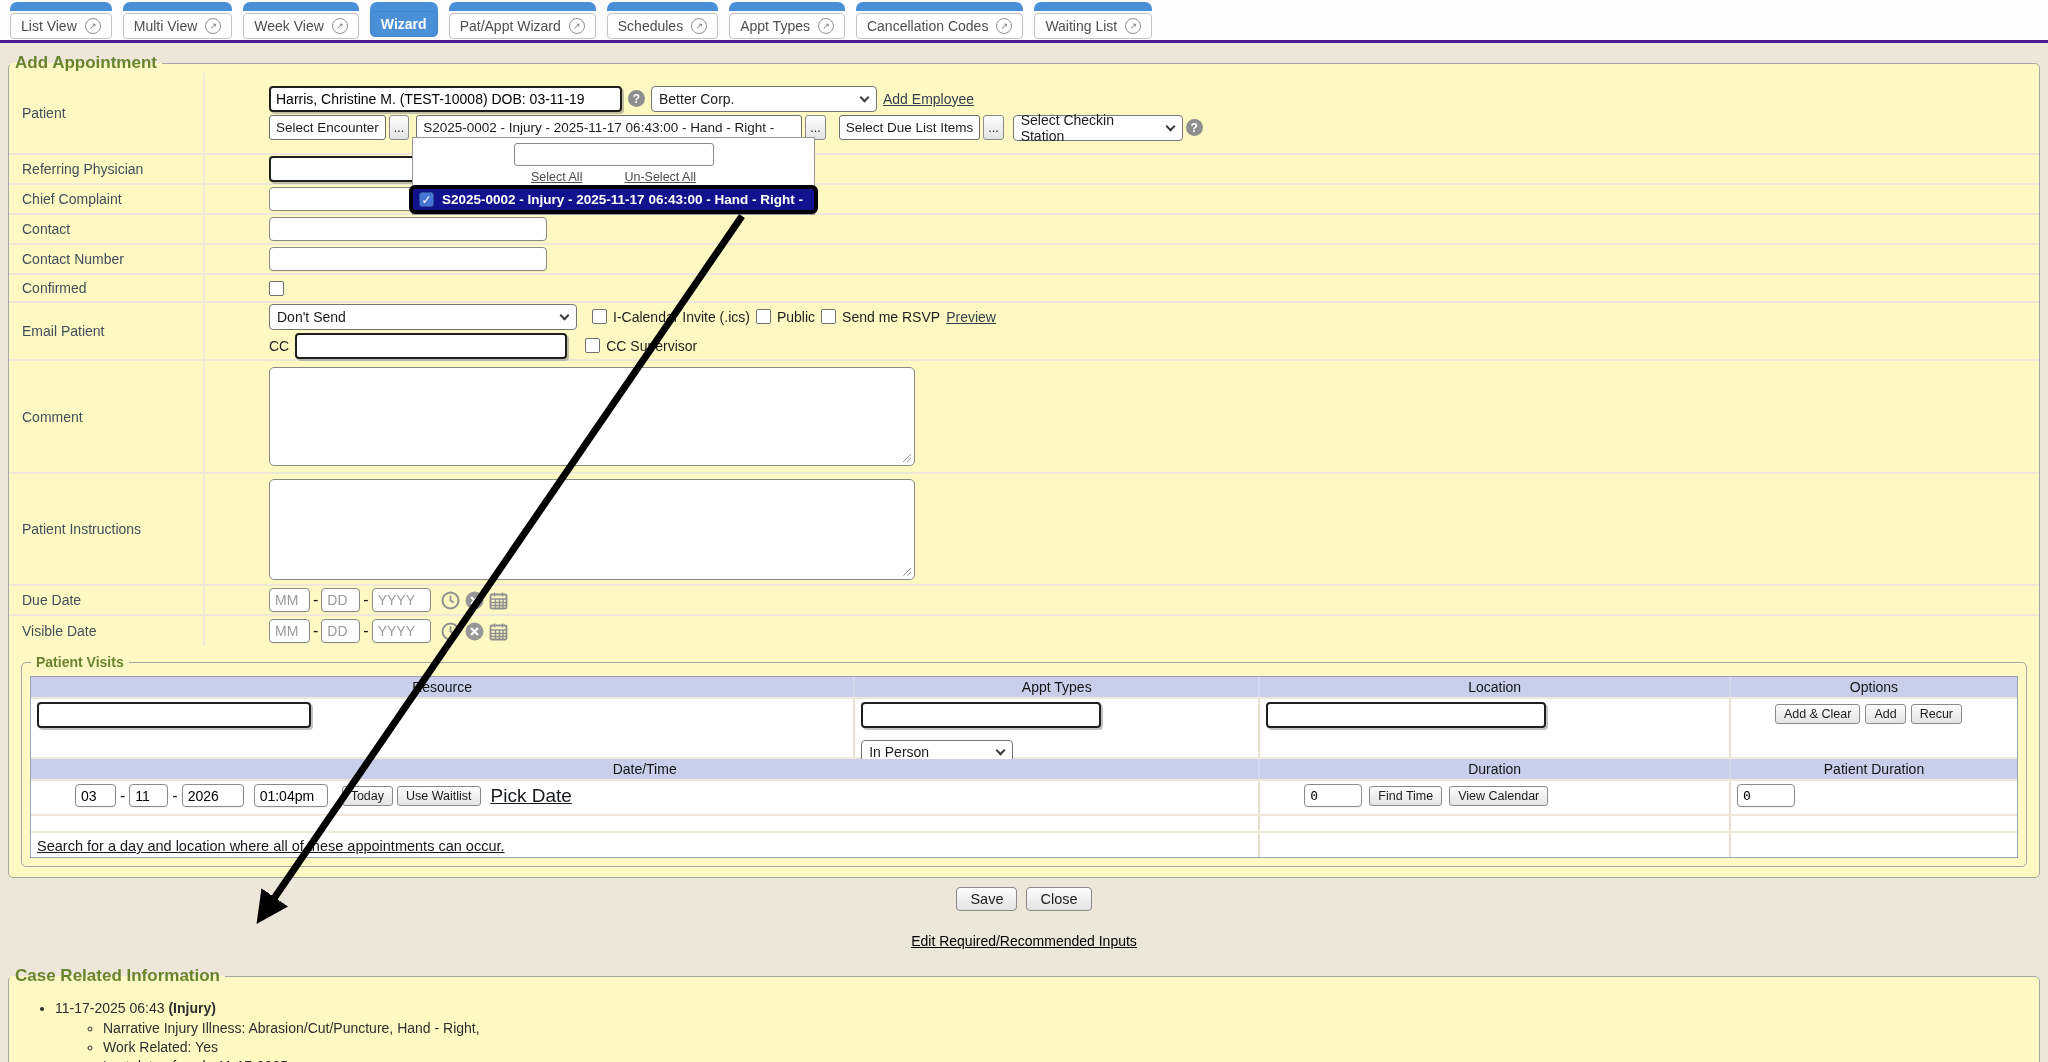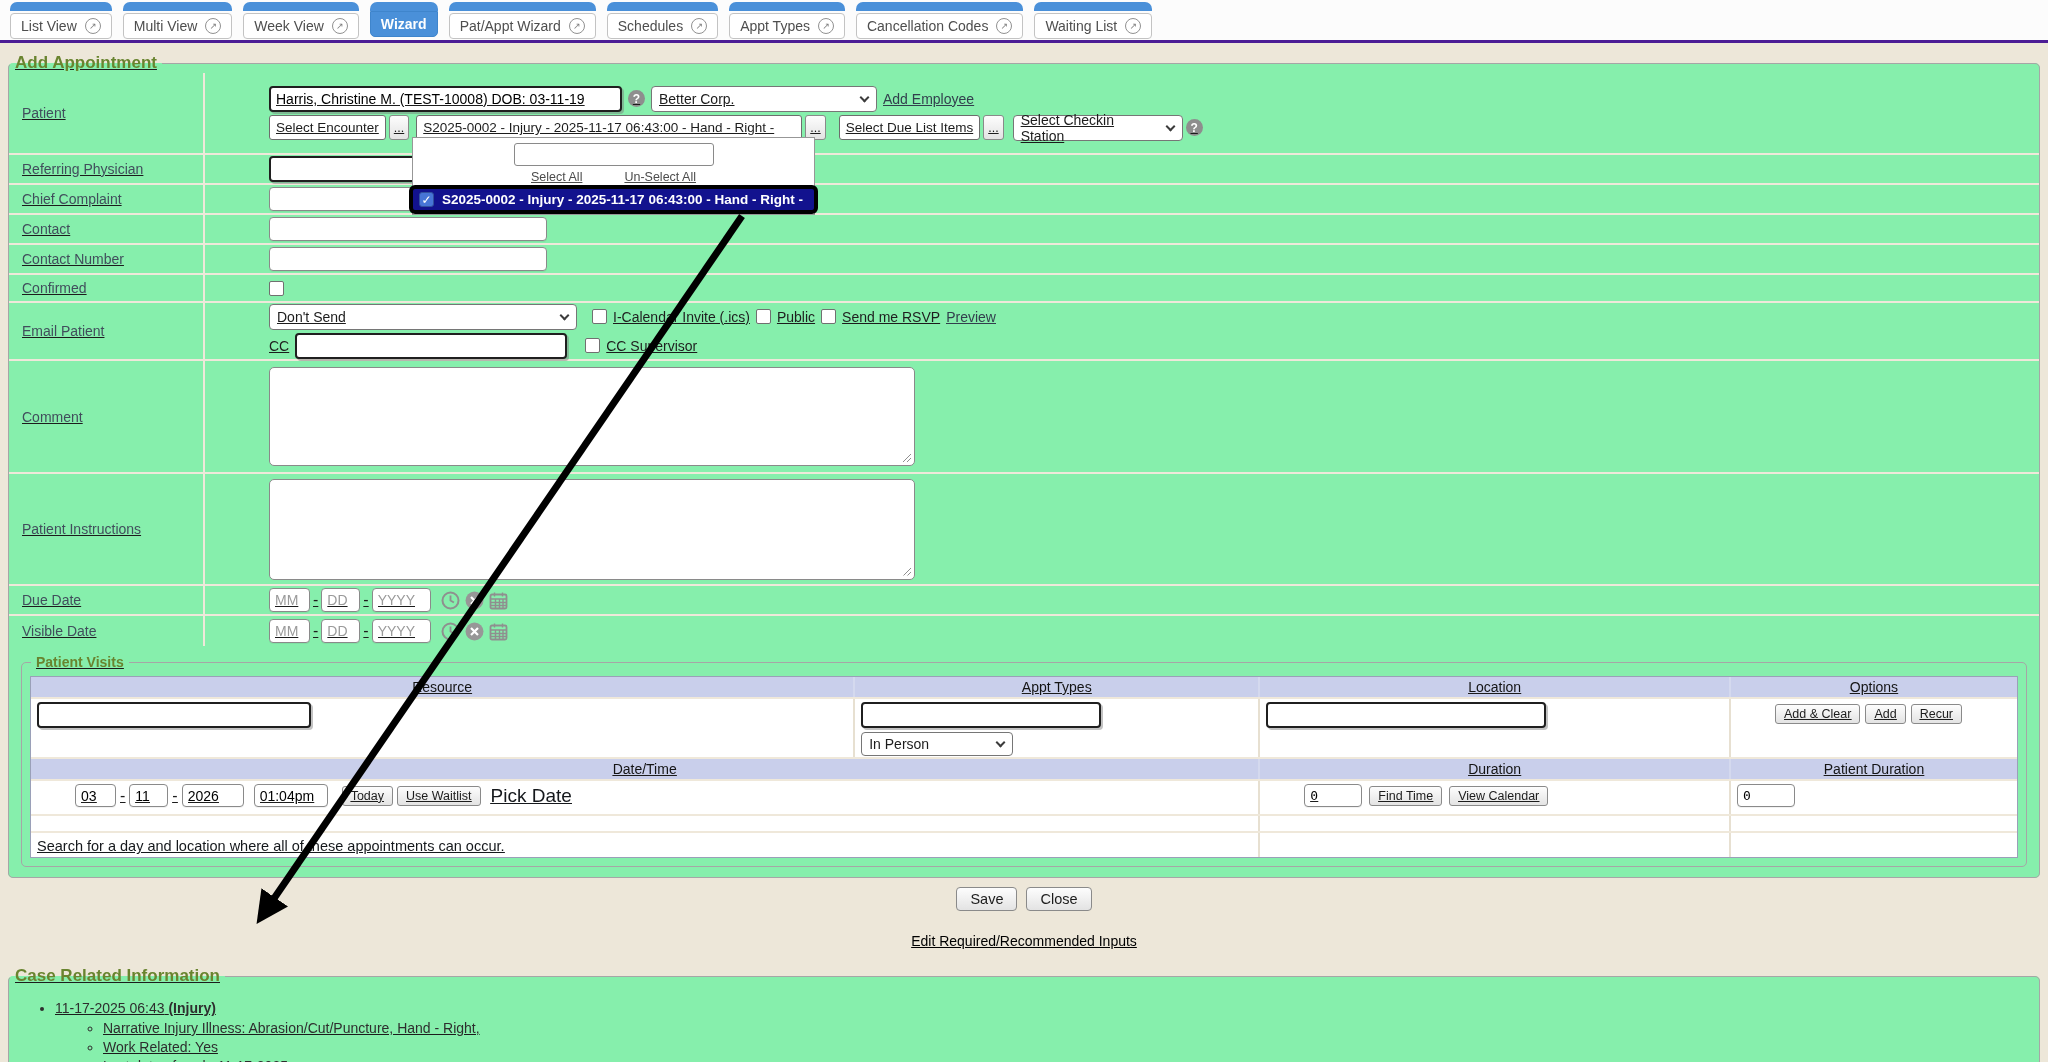--- a/index.html
+++ b/index.html
@@ -13,21 +13,21 @@
             display:flex; align-items:flex-start; gap:11px; padding:2px 0 0 10px; }
   .tab { display:flex; flex-direction:column; cursor:pointer; }
   .tab-cap { height:9px; background:#4a90d9; border-radius:7px 7px 0 0; margin-bottom:2px; }
   .tab-body { height:26px; background:#fff; border:1px solid #c3c3c3; border-radius:4px;
               display:flex; align-items:center; gap:8px; padding:0 10px; font-size:14px; color:#4e4e4e; white-space:nowrap; }
   .tab.active .tab-cap { margin-bottom:0; border-radius:7px 7px 0 0; }
   .tab.active .tab-body { background:#4a90d9; border-color:#3f85cc; color:#fff; font-weight:bold; border-radius:0 0 5px 5px; }
   .ext-icon { width:16px; height:16px; border:1px solid #919191; border-radius:50%; color:#7e7e7e;
               font-size:9px; line-height:1; display:flex; align-items:center; justify-content:center; flex:none; }
   
-  fieldset { border:1px solid #a6a6a6; border-radius:5px; background:#86efac; padding:0;text-decoration:underline; }
+  fieldset { border:1px solid #a6a6a6; border-radius:5px; background:#fef9c3; padding:0; }
   .main-fs { margin:10px 8px 0; padding-bottom:0; }
   legend { color:#69842f; font-weight:bold; padding:0 5px; margin-left:1px; }
   .legend-big { font-size:17px; }
   .legend-small { font-size:14px; }
   
   .frow { display:flex; border-bottom:2px solid #efe8da; align-items:stretch; }
   .flabel { width:196px; flex:none; display:flex; align-items:center; padding-left:13px;
             border-right:2px solid #efe8da; color:#414e5c; font-size:14px; }
   .fcontent { flex:1; padding:3px 0 3px 64px; display:flex; align-items:center; gap:6px; }
   .fcontent.col { flex-direction:column; align-items:flex-start; justify-content:center; gap:3px; }
@@ -326,21 +326,21 @@
         <div class="hcell c3 vlineh">Location</div>
         <div class="hcell c4">Options</div>
       </div>
 
       <div class="pvrow" style="height:60px;">
         <div class="ccell c1 vline">
           <input class="inp inp-strong" style="width: 274px;">
         </div>
         <div class="ccell c2 vline">
           <input class="inp inp-strong" style="width: 240px; display: block;">
-          <div class="sel" style="width:152px; height:24px; margin-top:4px;">
+          <div class="sel" style="width:152px; height:24px; margin-top:12px;">
             <span>In Person</span>
             <span class="chev"></span>
           </div>
         </div>
         <div class="ccell c3 vline">
           <input class="inp inp-strong" style="width: 280px;">
         </div>
         <div class="ccell c4">
           <div class="cellflex" style="gap:5px; padding-top:2px;">
             <button class="btn">Add &amp; Clear</button>

